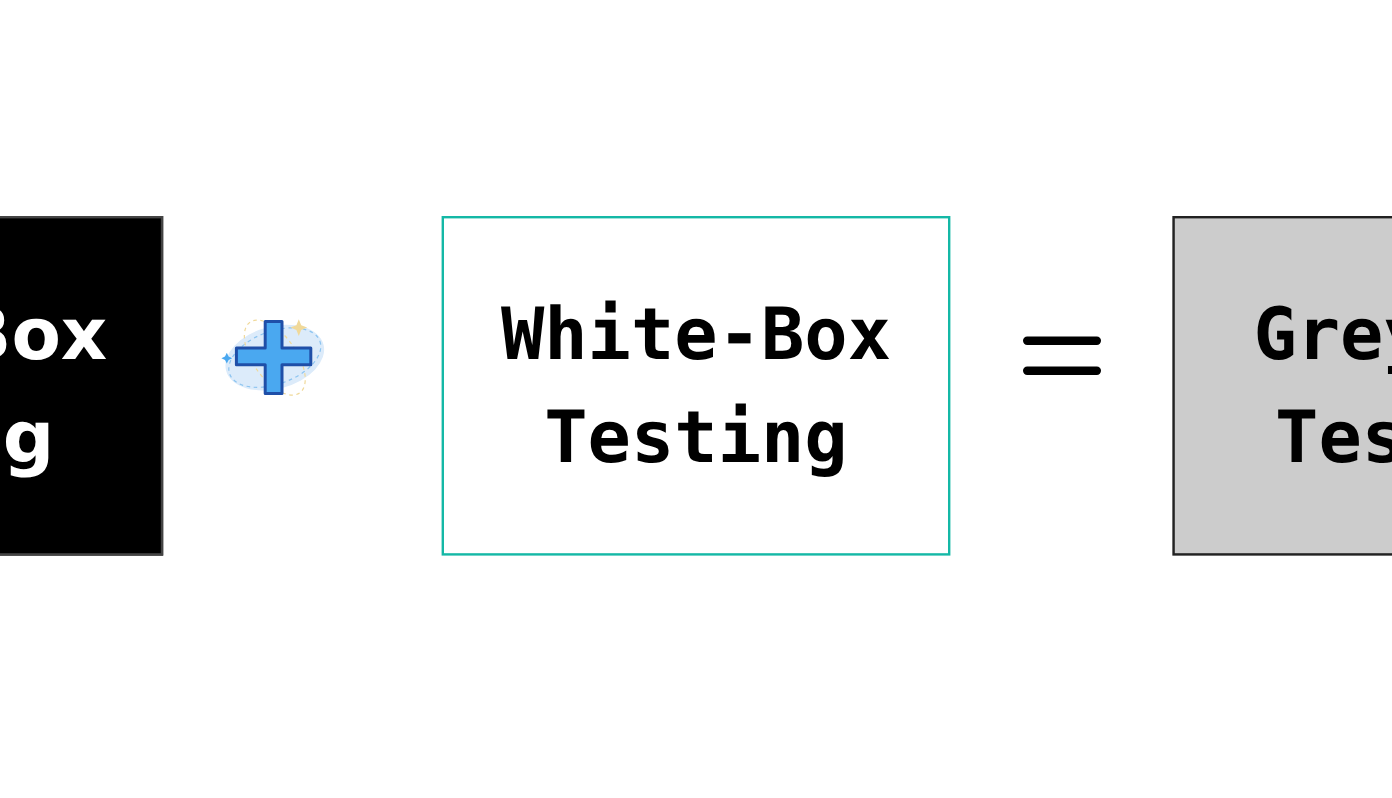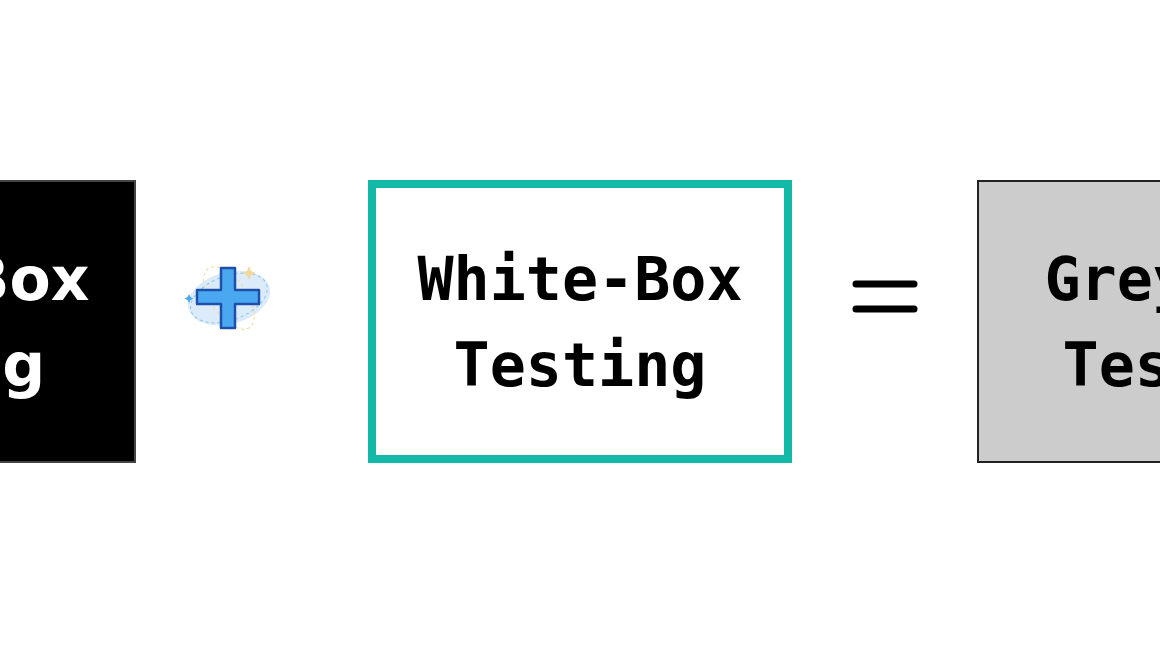--- a/index.html
+++ b/index.html
@@ -13,21 +13,21 @@
     text-align: center; line-height: 86px;
   }
   .black-box {
     left: -290px; top: 180px; width: 426px; height: 283px;
     background: #000000; border: 2px solid #444;
     color: #ffffff;
     font-family: "DejaVu Sans", sans-serif; font-weight: bold; font-size: 60px;
   }
   .white-box {
     left: 368px; top: 180px; width: 424px; height: 283px;
-    background: #ffffff; border: 8px solid #14b8a6;
+    background: #ffffff; border: 2px solid #14b8a6;
     color: #000000;
     font-family: "DejaVu Sans Mono", monospace; font-weight: bold; font-size: 60px;
   }
   .grey-box {
     left: 977px; top: 180px; width: 424px; height: 283px;
     background: #cccccc; border: 2px solid #222;
     color: #000000;
     font-family: "DejaVu Sans Mono", monospace; font-weight: bold; font-size: 60px;
   }
   .plus-icon { position: absolute; left: 183px; top: 256px; width: 92px; height: 84px; }

